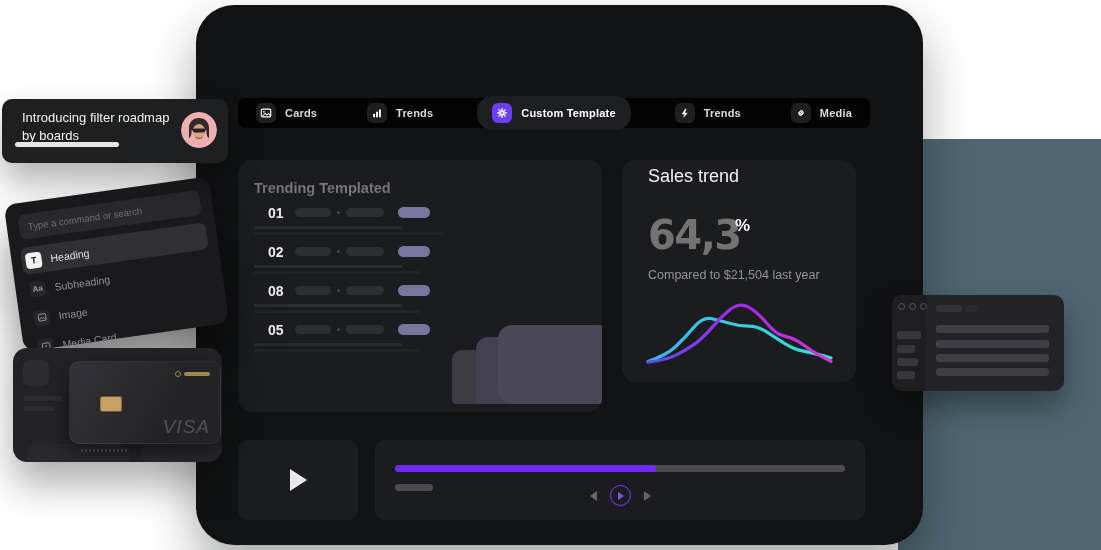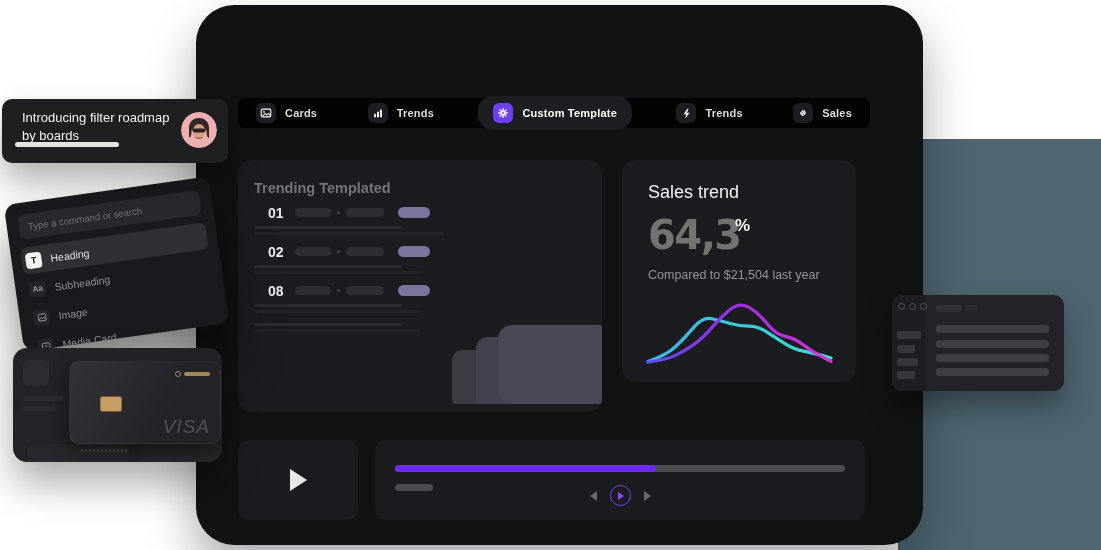--- a/index.html
+++ b/index.html
@@ -42,21 +42,21 @@
   .t-ln2{margin-top:7px;width:148px;height:3px;border-radius:2px;background:#2b2c30;}
   .t-ln3{margin-top:3px;width:166px;height:3px;border-radius:2px;background:#232428;}
   .t-item:first-child .t-ln3{width:190px;}
   .stack-sq{position:absolute;}
   .sq1{left:214px;top:190px;width:48px;height:54px;border-radius:10px 10px 4px 4px;background:#3d3a44;}
   .sq2{left:238px;top:177px;width:76px;height:67px;border-radius:12px 12px 4px 4px;background:#434050;}
   .sq3{left:260px;top:165px;width:114px;height:79px;border-radius:14px;background:#4a4756;}
 
   
   .sales{left:622px;top:160px;width:234px;height:222px;}
-  .sales-title{position:absolute;left:26px;top:22px;font-size:18px;font-weight:400;color:#f1f1f3;}
+  .sales-title{position:absolute;left:26px;top:6px;font-size:18px;font-weight:400;color:#f1f1f3;}
   .sales-val{position:absolute;left:26px;top:52px;font-size:40px;font-weight:700;
              letter-spacing:-1.5px;color:#737373;font-family:"DejaVu Sans",sans-serif;}
   .sales-unit{position:absolute;left:113px;top:56px;font-size:17px;font-weight:700;color:#fafafa;}
   .sales-sub{position:absolute;left:26px;top:108px;font-size:12.5px;color:#93939a;}
   .sales-chart{position:absolute;left:20px;top:132px;width:195px;height:78px;}
 
   
   .playbox{left:238px;top:440px;width:120px;height:80px;border-radius:10px;}
   .play-tri{position:absolute;left:52px;top:29px;width:0;height:0;
             border-left:17px solid #e7e7ea;border-top:11px solid transparent;border-bottom:11px solid transparent;}
@@ -178,21 +178,21 @@
       <span class="tab-lb">Trends</span>
     </div>
     <div class="tab">
       <span class="tab-ic">
         <svg width="12" height="12" viewBox="0 0 14 14" fill="none" stroke="#fff" stroke-width="1.3" stroke-linecap="round">
             <path d="M5.6 8.4l2.8-2.8"></path>
             <path d="M4.6 6.6L6.2 5a1.9 1.9 0 012.7 2.7L7.3 9.3"></path>
             <path d="M9.4 7.4L7.8 9a1.9 1.9 0 01-2.7-2.7"></path>
           </svg>
       </span>
-      <span class="tab-lb">Sales</span>
+      <span class="tab-lb">Media</span>
     </div>
   </div>
 
   <div class="card trending">
     <div class="trend-title">Trending Templated</div>
     <div class="trend-list">
       <div class="t-item">
         <div class="t-line1">
             <span class="t-num">01</span>
             <span class="sk-pill"></span>
@@ -219,20 +219,27 @@
             <span class="t-num">08</span>
             <span class="sk-pill"></span>
             <span class="sk-dot"></span>
             <span class="sk-pill p2"></span>
             <span class="sk-purple"></span>
           </div>
         <div class="t-ln2"></div>
           <div class="t-ln3"></div>
       </div>
       <div class="t-item">
+        <div class="t-line1">
+            <span class="t-num">05</span>
+            <span class="sk-pill"></span>
+            <span class="sk-dot"></span>
+            <span class="sk-pill p2"></span>
+            <span class="sk-purple"></span>
+          </div>
         <div class="t-ln2"></div>
           <div class="t-ln3"></div>
       </div>
     </div>
     <div class="stack-sq sq1"></div>
     <div class="stack-sq sq2"></div>
     <div class="stack-sq sq3"></div>
   </div>
 
   <div class="card sales">

